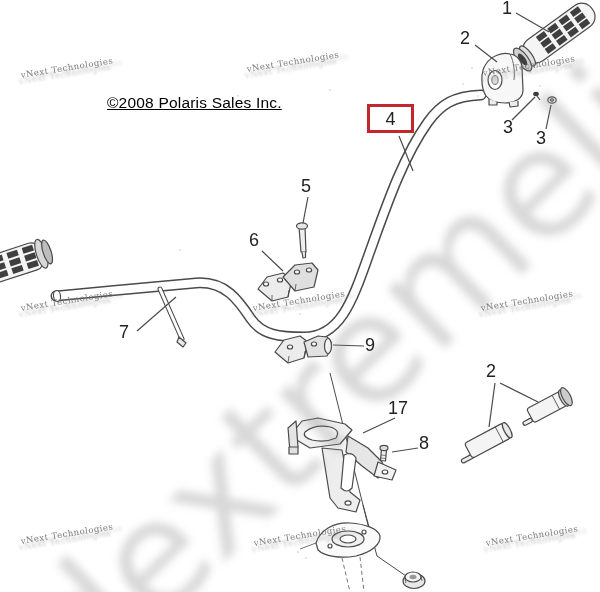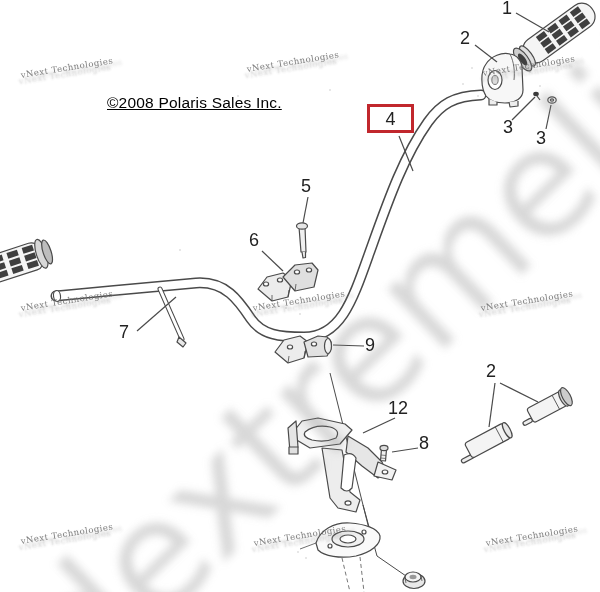--- a/index.html
+++ b/index.html
@@ -250,21 +250,21 @@
   <div class="copyright">©2008 Polaris Sales Inc.</div>
 
   <div class="callout" style="left:502px;top:-1px">1</div>
   <div class="callout" style="left:460px;top:29px">2</div>
   <div class="callout" style="left:503px;top:118px">3</div>
   <div class="callout" style="left:536px;top:129px">3</div>
   <div class="callout" style="left:301px;top:177px">5</div>
   <div class="callout" style="left:249px;top:231px">6</div>
   <div class="callout" style="left:119px;top:323px">7</div>
   <div class="callout" style="left:365px;top:336px">9</div>
-  <div class="callout" style="left:388px;top:399px">12</div>
+  <div class="callout" style="left:388px;top:399px">17</div>
   <div class="callout" style="left:419px;top:434px">8</div>
   <div class="callout" style="left:486px;top:362px">2</div>
 
   <div class="highlight-box">
     <div class="callout">4</div>
   </div>
 
 </div>
 
 </body></html>

